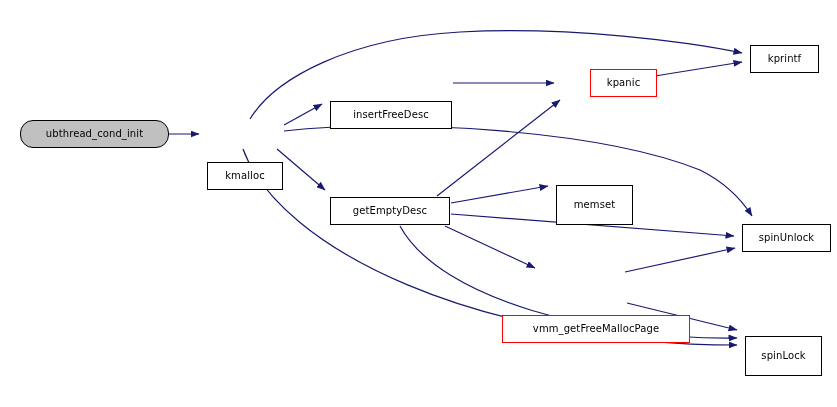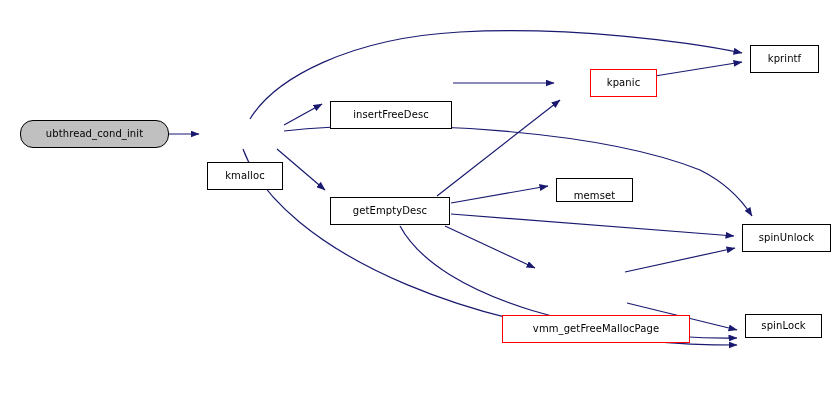--- a/index.html
+++ b/index.html
@@ -90,26 +90,26 @@
       </div>
       <div class="graph-node danger" style="left: 590px; top: 69px; width: 67px; height: 28px;">
         <span class="node-label">kpanic</span>
       </div>
       <div class="graph-node" style="left: 750px; top: 45px; width: 69px; height: 28px;">
         <span class="node-label">kprintf</span>
       </div>
       <div class="graph-node" style="left: 330px; top: 197px; width: 120px; height: 28px;">
         <span class="node-label">getEmptyDesc</span>
       </div>
-      <div class="graph-node" style="left: 556px; top: 178px; width: 77px; height: 24px; align-items: flex-end;">
+      <div class="graph-node" style="left: 556px; top: 185px; width: 77px; height: 40px;">
         <span class="node-label">memset</span>
       </div>
       <div class="graph-node danger" style="left: 502px; top: 274px; width: 188px; height: 28px; margin-top: 41px;">
         <span class="node-label">vmm_getFreeMallocPage</span>
       </div>
       <div class="graph-node" style="left: 742px; top: 224px; width: 89px; height: 28px; align-items: center;">
         <span class="node-label">spinUnlock</span>
       </div>
-      <div class="graph-node" style="left: 745px; top: 314px; width: 77px; height: 24px;">
+      <div class="graph-node" style="left: 745px; top: 336px; width: 77px; height: 40px;">
         <span class="node-label">spinLock</span>
       </div>
     </div>
 </div>
 
 </body></html>

